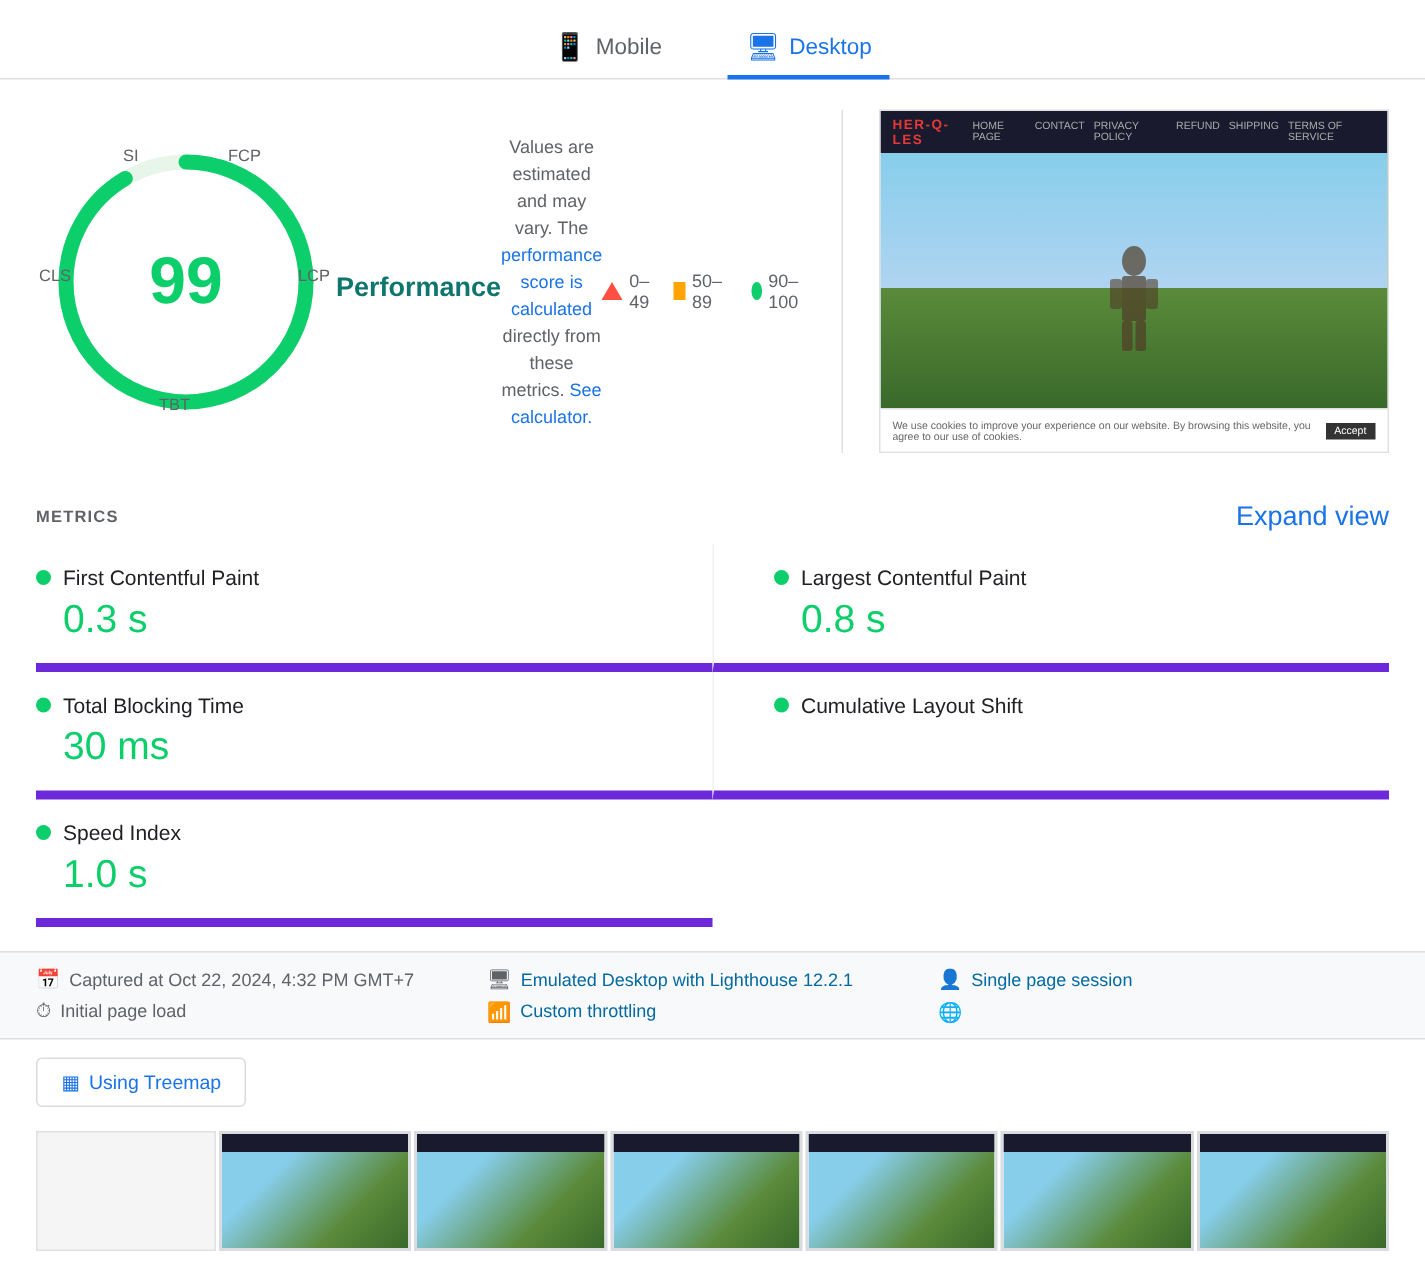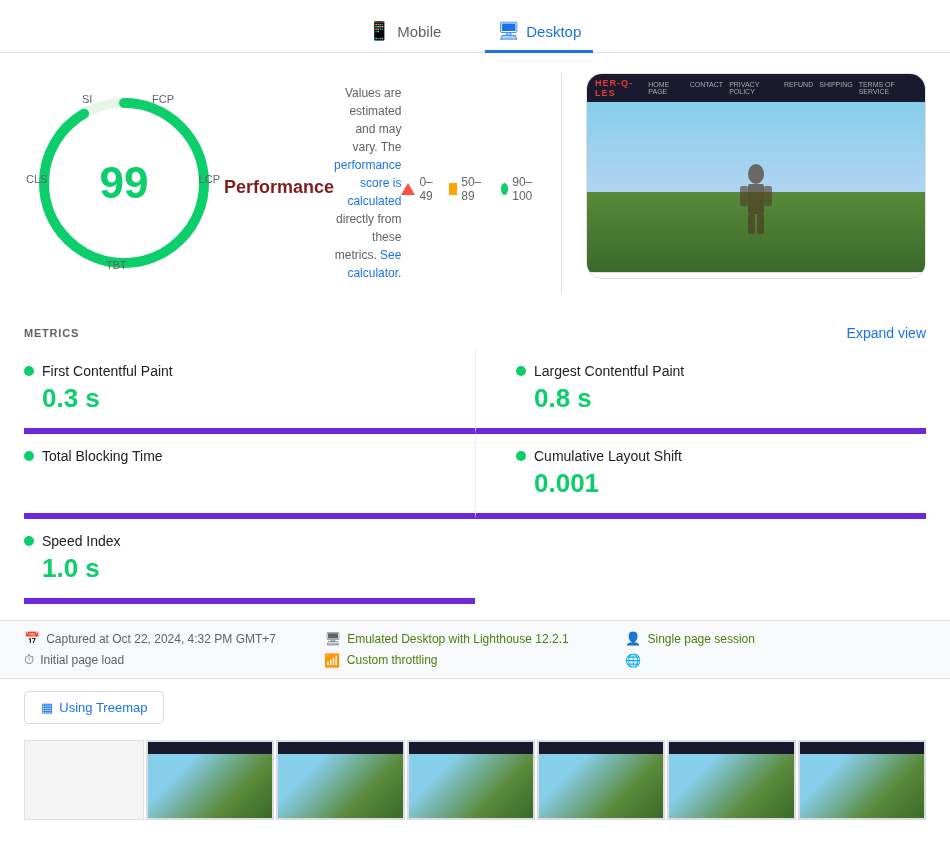--- a/index.html
+++ b/index.html
@@ -83,27 +83,27 @@
     .gauge-score {
       font-size: 44px;
       font-weight: 700;
       color: #0cce6b;
       line-height: 1;
       text-align: right;
     }
     .performance-title {
       font-size: 18px;
       font-weight: 600;
-      color: #7f1d1d;
+      color: #0f766e;
       margin-top: 8px;
     }
     .score-description {
       font-size: 12px;
       color: #5f6368;
-      text-align: right;
+      text-align: center;
       max-width: 300px;
       line-height: 1.5;
     }
     .score-description a { color: #1a73e8; text-decoration: none; }
 
     
     .legend {
       display: flex;
       gap: 16px;
       margin-top: 12px;
@@ -118,23 +118,23 @@
 
     
     .preview-section {
       flex: 1;
       display: flex;
       align-items: flex-start;
       justify-content: center;
     }
     .website-preview {
       width: 340px;
-      height: 206px;
+      height: 229px;
       border: 1px solid #e0e0e0;
-      border-radius: 16px;
+      border-radius: 0;
       overflow: hidden;
       background: #f5f5f5;
     }
     .preview-header {
       background: #1a1a2e;
       height: 28px;
       display: flex;
       align-items: center;
       justify-content: space-between;
       padding: 0 8px;
@@ -196,21 +196,21 @@
       gap: 16px;
     }
     .metrics-title {
       font-size: 11px;
       font-weight: 600;
       color: #5f6368;
       letter-spacing: 0.8px;
       text-transform: uppercase;
     }
     .expand-view {
-      font-size: 14px;
+      font-size: 18px;
       color: #1a73e8;
       cursor: pointer;
       text-decoration: none;
     }
     .metrics-grid {
       display: grid;
       grid-template-columns: 1fr 1fr;
       gap: 0;
     }
     .metric-item {
@@ -228,21 +228,21 @@
     }
     .metric-dot {
       width: 10px;
       height: 10px;
       border-radius: 50%;
       background: #0cce6b;
       flex-shrink: 0;
     }
     .metric-value {
       font-size: 26px;
-      font-weight: 700;
+      font-weight: 400;
       color: #0cce6b;
       margin-top: 4px;
       margin-left: 18px;
     }
 
     
     .info-bar {
       background: #f8f9fa;
       border-top: 1px solid #e0e0e0;
       border-bottom: 1px solid #e0e0e0;
@@ -252,21 +252,21 @@
       grid-template-columns: 1fr 1fr 1fr;
       gap: 6px 0;
     }
     .info-item {
       display: flex;
       align-items: center;
       gap: 6px;
       font-size: 12px;
       color: #5f6368;
     }
-    .info-item a { color: #4d7c0f; text-decoration: none; }
+    .info-item a { color: #0369a1; text-decoration: none; }
     .info-icon { font-size: 13px; color: #5f6368; }
 
     
     .treemap-section {
       padding: 12px 24px;
     }
     .treemap-btn {
       display: flex;
       align-items: center;
       gap: 6px;
@@ -451,28 +451,28 @@
         <span>Largest Contentful Paint</span>
       </div>
       <div class="metric-value">0.8 s</div>
     </div>
 
     <div class="metric-item">
       <div class="metric-name">
         <div class="metric-dot"></div>
         <span>Total Blocking Time</span>
       </div>
+      <div class="metric-value">30 ms</div>
     </div>
 
     <div class="metric-item">
       <div class="metric-name">
         <div class="metric-dot"></div>
         <span>Cumulative Layout Shift</span>
       </div>
-      <div class="metric-value">0.001</div>
     </div>
 
     <div class="metric-item">
       <div class="metric-name">
         <div class="metric-dot"></div>
         <span>Speed Index</span>
       </div>
       <div class="metric-value">1.0 s</div>
     </div>
 

